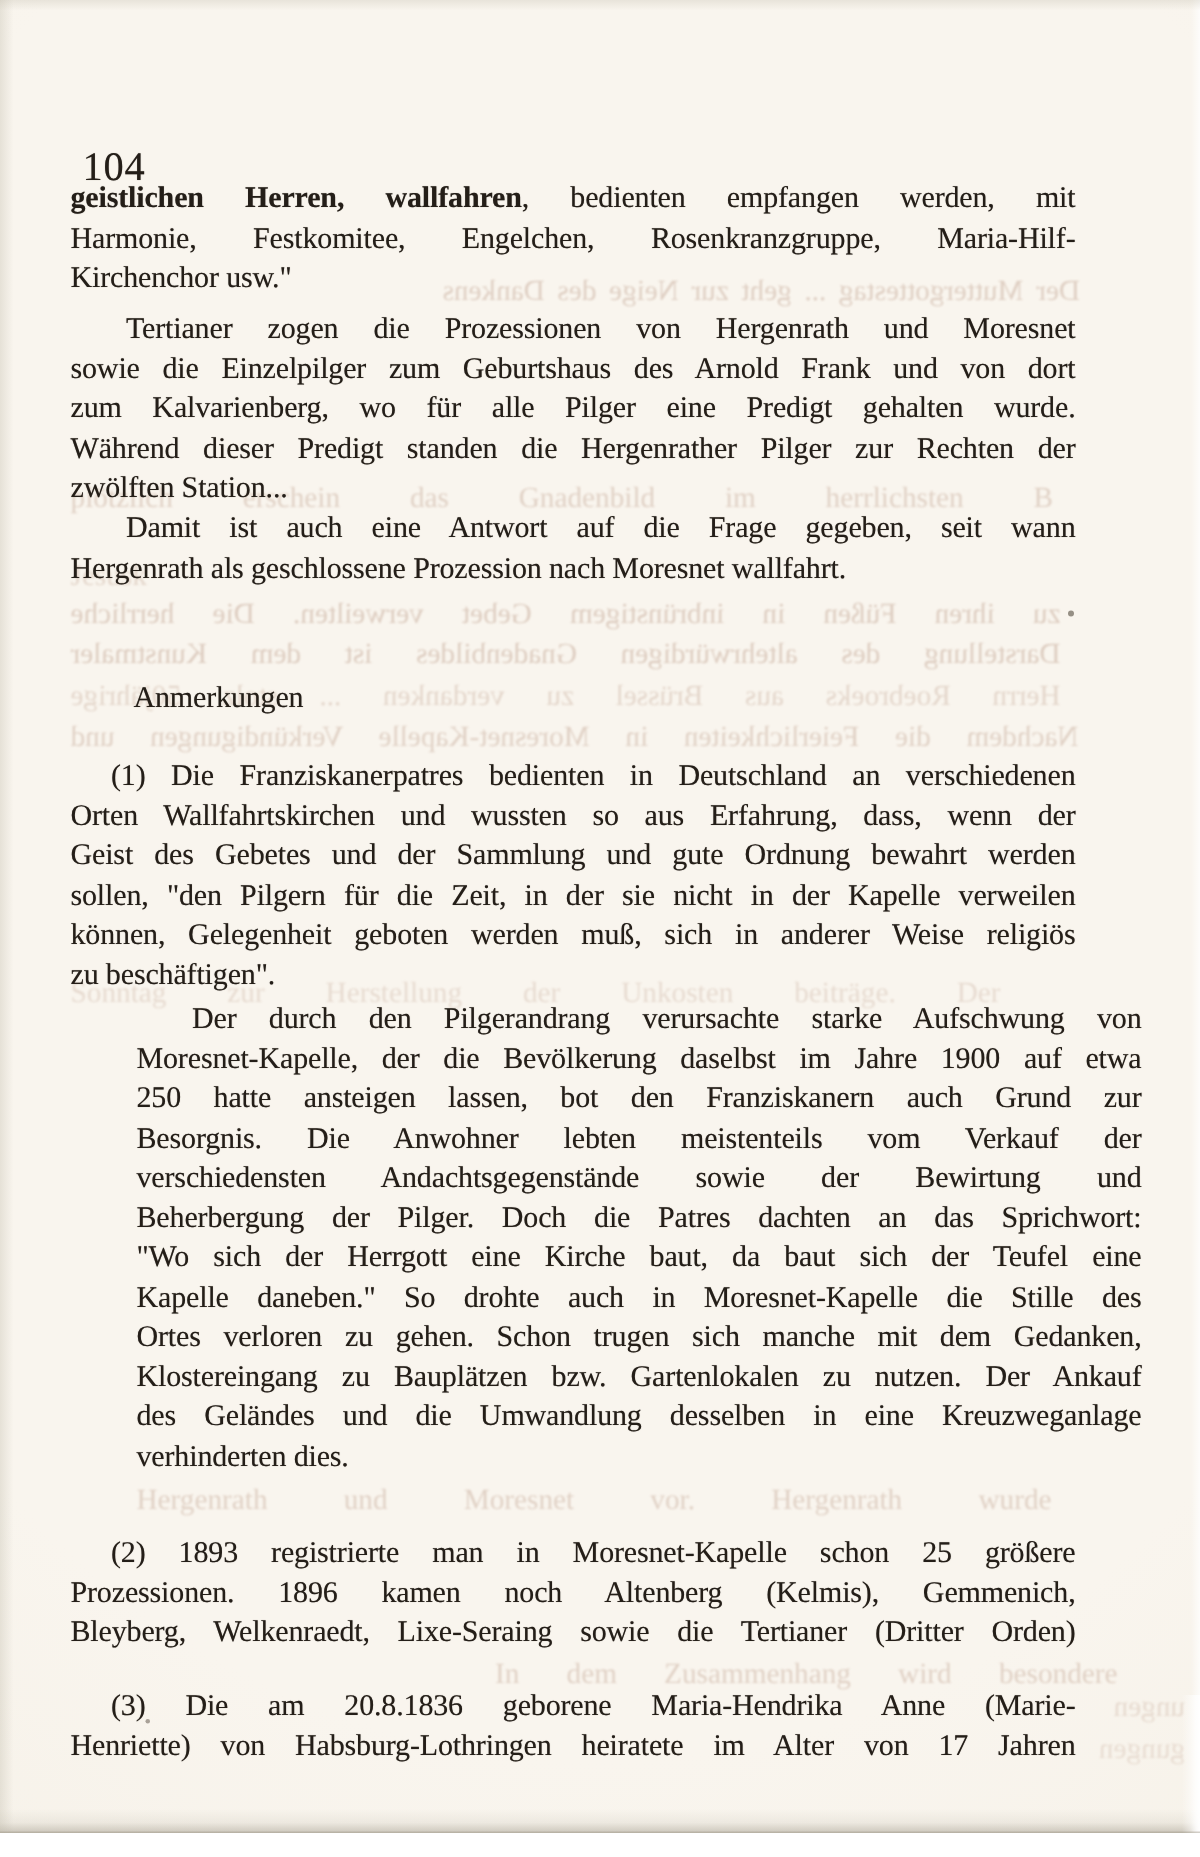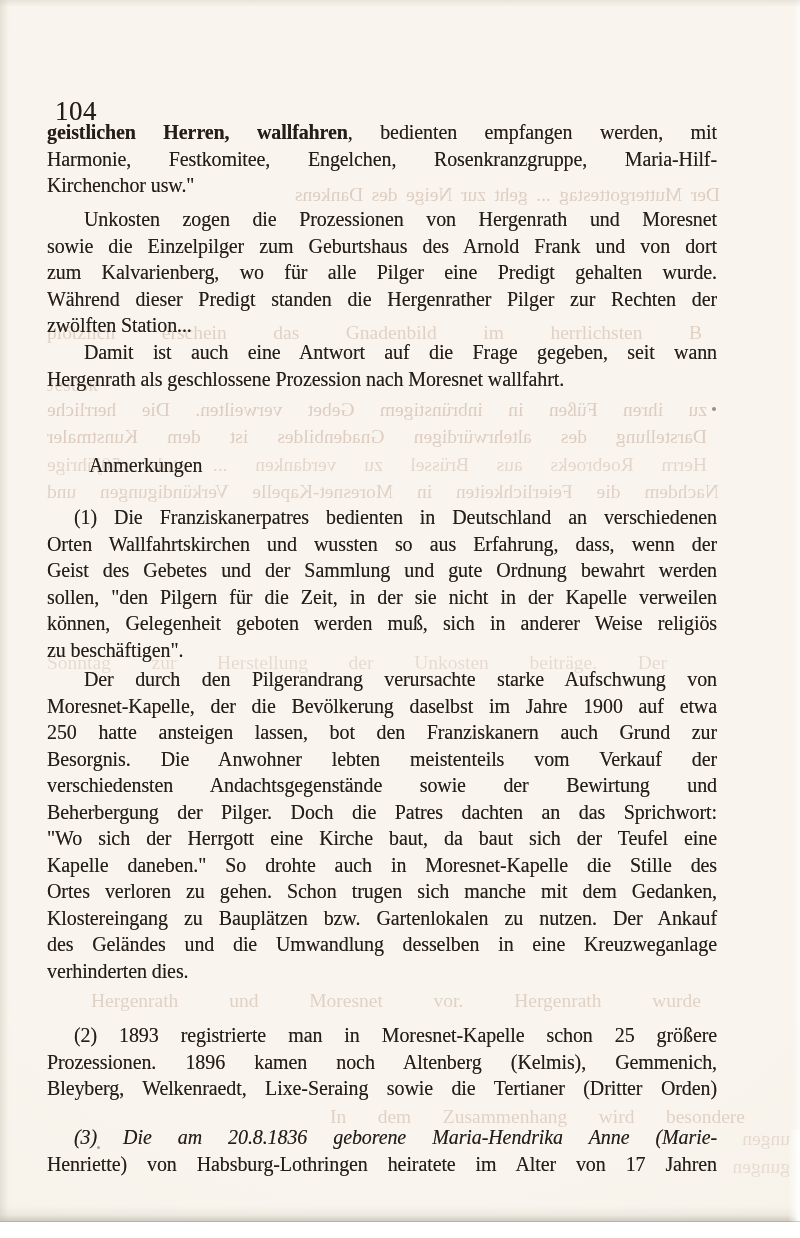--- a/index.html
+++ b/index.html
@@ -92,62 +92,62 @@
 
 <div class="page">
   <div class="page-number">104</div>
   <div class="textblock" id="text-block">
       <div class="block" style="top: 119px;">
         <div class="ln"><b>geistlichen Herren, wallfahren</b><span>, bedienten empfangen werden, mit</span></div>
         <div class="ln">Harmonie, Festkomitee, Engelchen, Rosenkranzgruppe, Maria-Hilf-</div>
         <div class="ln last">Kirchenchor usw."</div>
       </div>
       <div class="block" style="top: 206px;">
-        <div class="ln" style="padding-left: 37px;">Unkosten zogen die Prozessionen von Hergenrath und Moresnet</div>
+        <div class="ln" style="padding-left: 37px;">Tertianer zogen die Prozessionen von Hergenrath und Moresnet</div>
         <div class="ln">sowie die Einzelpilger zum Geburtshaus des Arnold Frank und von dort</div>
         <div class="ln">zum Kalvarienberg, wo für alle Pilger eine Predigt gehalten wurde.</div>
         <div class="ln">Während dieser Predigt standen die Hergenrather Pilger zur Rechten der</div>
         <div class="ln last">zwölften Station...</div>
       </div>
       <div class="block" style="top: 339px;">
         <div class="ln" style="padding-left: 37px;">Damit ist auch eine Antwort auf die Frage gegeben, seit wann</div>
         <div class="ln last">Hergenrath als geschlossene Prozession nach Moresnet wallfahrt.</div>
       </div>
       <div class="block" style="top: 452px;">
         <div class="ln last" style="padding-left: 42px;">Anmerkungen</div>
       </div>
       <div class="block" style="top: 504px;">
         <div class="ln" style="padding-left: 27px;">(1) Die Franziskanerpatres bedienten in Deutschland an verschiedenen</div>
         <div class="ln">Orten Wallfahrtskirchen und wussten so aus Erfahrung, dass, wenn der</div>
         <div class="ln">Geist des Gebetes und der Sammlung und gute Ordnung bewahrt werden</div>
         <div class="ln">sollen, "den Pilgern für die Zeit, in der sie nicht in der Kapelle verweilen</div>
         <div class="ln">können, Gelegenheit geboten werden muß, sich in anderer Weise religiös</div>
         <div class="ln last">zu beschäftigen".</div>
       </div>
-      <div class="block" style="top: 666px;">
+      <div class="block" style="top: 666px; margin-left: 44px;">
         <div class="ln" style="padding-left: 37px;">Der durch den Pilgerandrang verursachte starke Aufschwung von</div>
         <div class="ln">Moresnet-Kapelle, der die Bevölkerung daselbst im Jahre 1900 auf etwa</div>
         <div class="ln">250 hatte ansteigen lassen, bot den Franziskanern auch Grund zur</div>
         <div class="ln">Besorgnis. Die Anwohner lebten meistenteils vom Verkauf der</div>
         <div class="ln">verschiedensten Andachtsgegenstände sowie der Bewirtung und</div>
         <div class="ln">Beherbergung der Pilger. Doch die Patres dachten an das Sprichwort:</div>
         <div class="ln">"Wo sich der Herrgott eine Kirche baut, da baut sich der Teufel eine</div>
         <div class="ln">Kapelle daneben." So drohte auch in Moresnet-Kapelle die Stille des</div>
         <div class="ln">Ortes verloren zu gehen. Schon trugen sich manche mit dem Gedanken,</div>
         <div class="ln">Klostereingang zu Bauplätzen bzw. Gartenlokalen zu nutzen. Der Ankauf</div>
         <div class="ln">des Geländes und die Umwandlung desselben in eine Kreuzweganlage</div>
         <div class="ln last">verhinderten dies.</div>
       </div>
       <div class="block" style="top: 1022px;">
         <div class="ln" style="padding-left: 27px;">(2) 1893 registrierte man in Moresnet-Kapelle schon 25 größere</div>
         <div class="ln">Prozessionen. 1896 kamen noch Altenberg (Kelmis), Gemmenich,</div>
         <div class="ln">Bleyberg, Welkenraedt, Lixe-Seraing sowie die Tertianer (Dritter Orden)</div>
       </div>
       <div class="block" style="top: 1124px;">
-        <div class="ln" style="padding-left: 27px; font-style: italic;">(3) Die am 20.8.1836 geborene Maria-Hendrika Anne (Marie-</div>
+        <div class="ln" style="padding-left: 27px;">(3) Die am 20.8.1836 geborene Maria-Hendrika Anne (Marie-</div>
         <div class="ln">Henriette) von Habsburg-Lothringen heiratete im Alter von 17 Jahren</div>
       </div>
     </div>
   <div id="ghost-layer">
       <div class="ghost mirrored" style="left: 295px; top: 182px; width: 425px; opacity: 0.32;">Der Muttergottestag ... geht zur Neige des Dankens</div>
       <div class="ghost" style="left: 47px; top: 320px; width: 655px; opacity: 0.3;">plötzlich erschein das Gnadenbild im herrlichsten B</div>
       <div class="ghost" style="left: 47px; top: 372px; width: 130px; opacity: 0.26;">Jesusk</div>
       <div class="ghost mirrored" style="left: 47px; top: 397px; width: 660px; opacity: 0.34;">zu ihren Füßen in inbrünstigem Gebet verweilten. Die herrliche</div>
       <div class="ghost mirrored" style="left: 47px; top: 424px; width: 660px; opacity: 0.34;">Darstellung des altehrwürdigen Gnadenbildes ist dem Kunstmaler</div>
       <div class="ghost mirrored" style="left: 47px; top: 452px; width: 660px; opacity: 0.26;">Herrn Roebroeks aus Brüssel zu verdanken ... stolz 50jährige</div>

